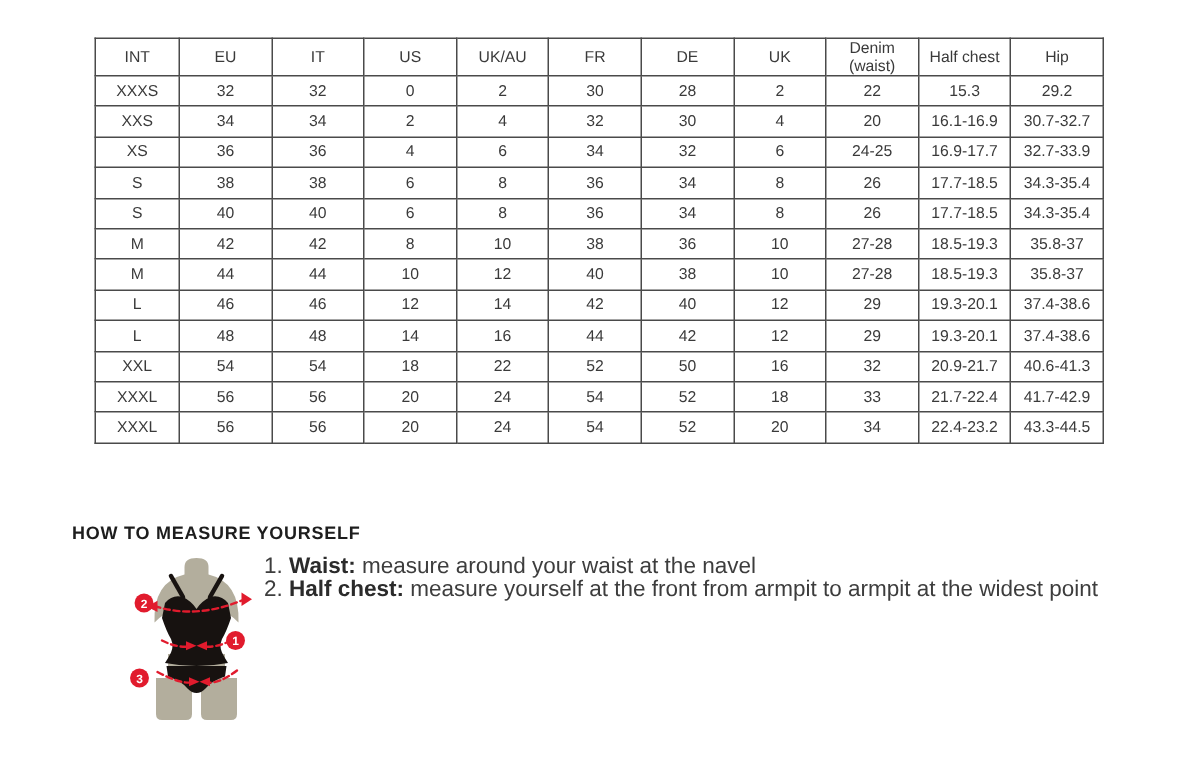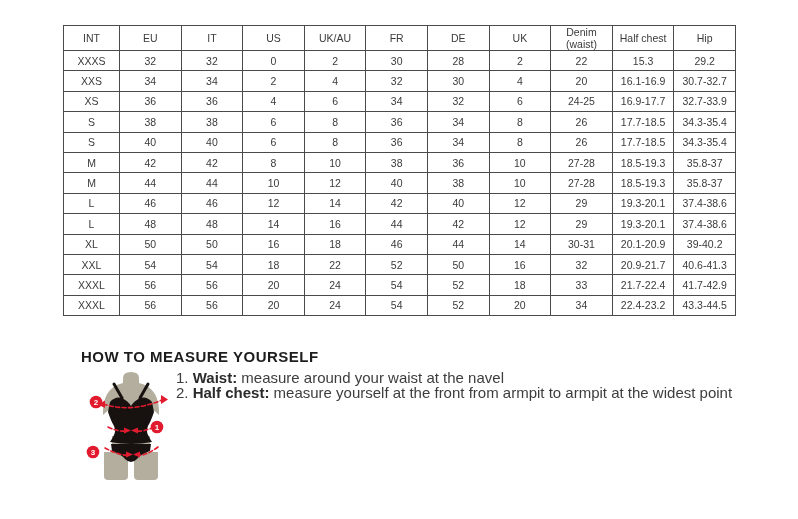--- a/index.html
+++ b/index.html
@@ -23,22 +23,22 @@
   }
   .size-table th, .size-table td {
     border: 1px solid var(--tborder);
     text-align: center; vertical-align: middle;
     font-size: 10.5px; font-weight: normal;
     color: var(--text); padding: 0;
   }
   .size-table th { height: 22px; }
   .size-table td { height: 20.4px; }
   .measure-title {
-    position: absolute; left: 81px; top: 348px;
-    font-size: 15px; font-weight: bold; letter-spacing: 0.5px;
+    position: absolute; left: 48px; top: 348px;
+    font-size: 12px; font-weight: bold; letter-spacing: 0.5px;
     color: #1d1d1d;
   }
   .figure-wrap { position: absolute; left: 78px; top: 368px; width: 110px; height: 118px; }
   .steps {
     position: absolute; left: 176px; top: 370px;
     list-style: none; font-size: 15px; color: #3d3d3d;
   }
   .steps li { line-height: 15px; white-space: nowrap; }
   .steps .step-label { font-weight: bold; color: #2b2b2b; }
   .badge-num {
@@ -190,33 +190,20 @@
         <td>14</td>
         <td>16</td>
         <td>44</td>
         <td>42</td>
         <td>12</td>
         <td>29</td>
         <td>19.3-20.1</td>
         <td>37.4-38.6</td>
       </tr>
       <tr>
-        <td>XL</td>
-        <td>50</td>
-        <td>50</td>
-        <td>16</td>
-        <td>18</td>
-        <td>46</td>
-        <td>44</td>
-        <td>14</td>
-        <td>30-31</td>
-        <td>20.1-20.9</td>
-        <td>39-40.2</td>
-      </tr>
-      <tr>
         <td>XXL</td>
         <td>54</td>
         <td>54</td>
         <td>18</td>
         <td>22</td>
         <td>52</td>
         <td>50</td>
         <td>16</td>
         <td>32</td>
         <td>20.9-21.7</td>

